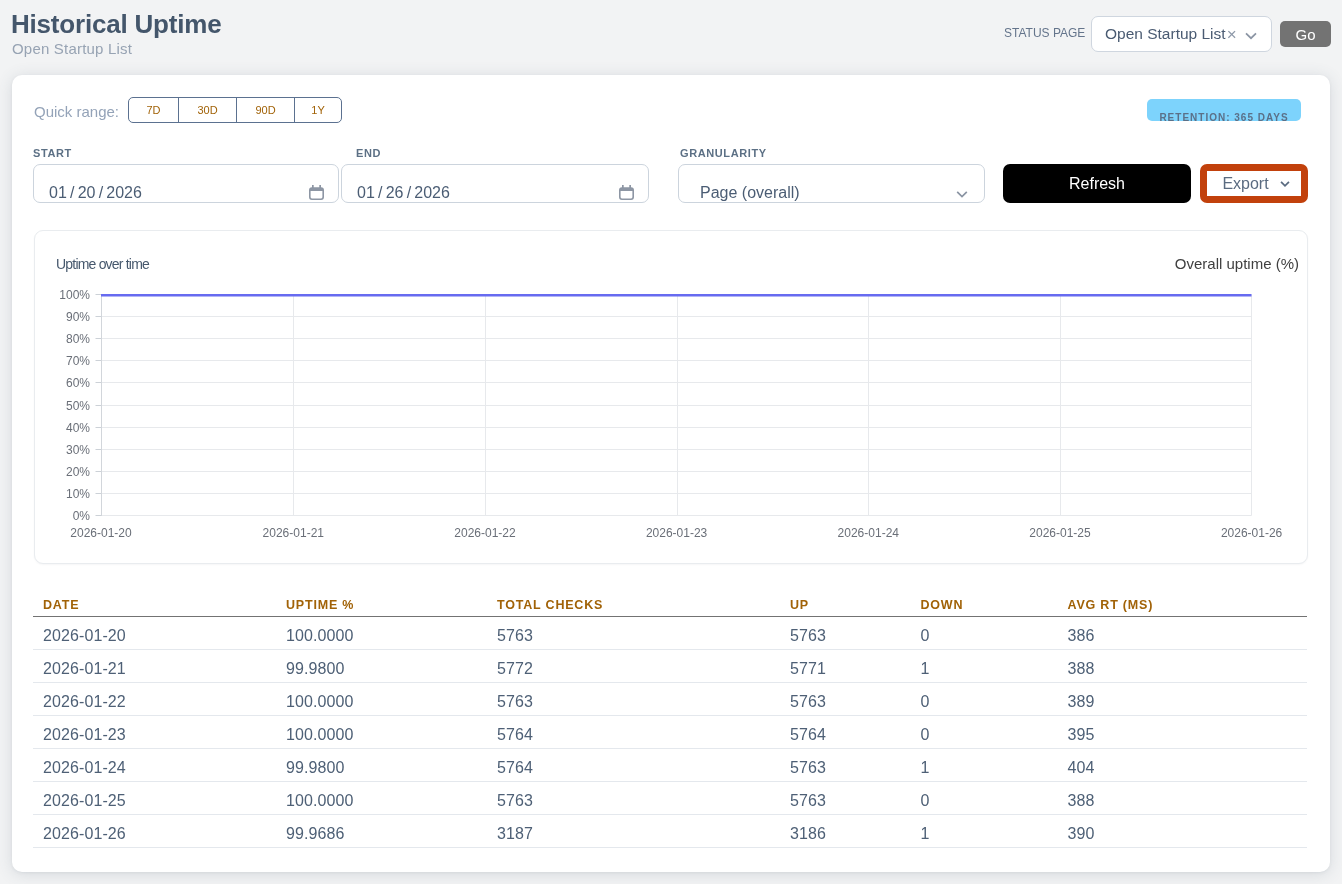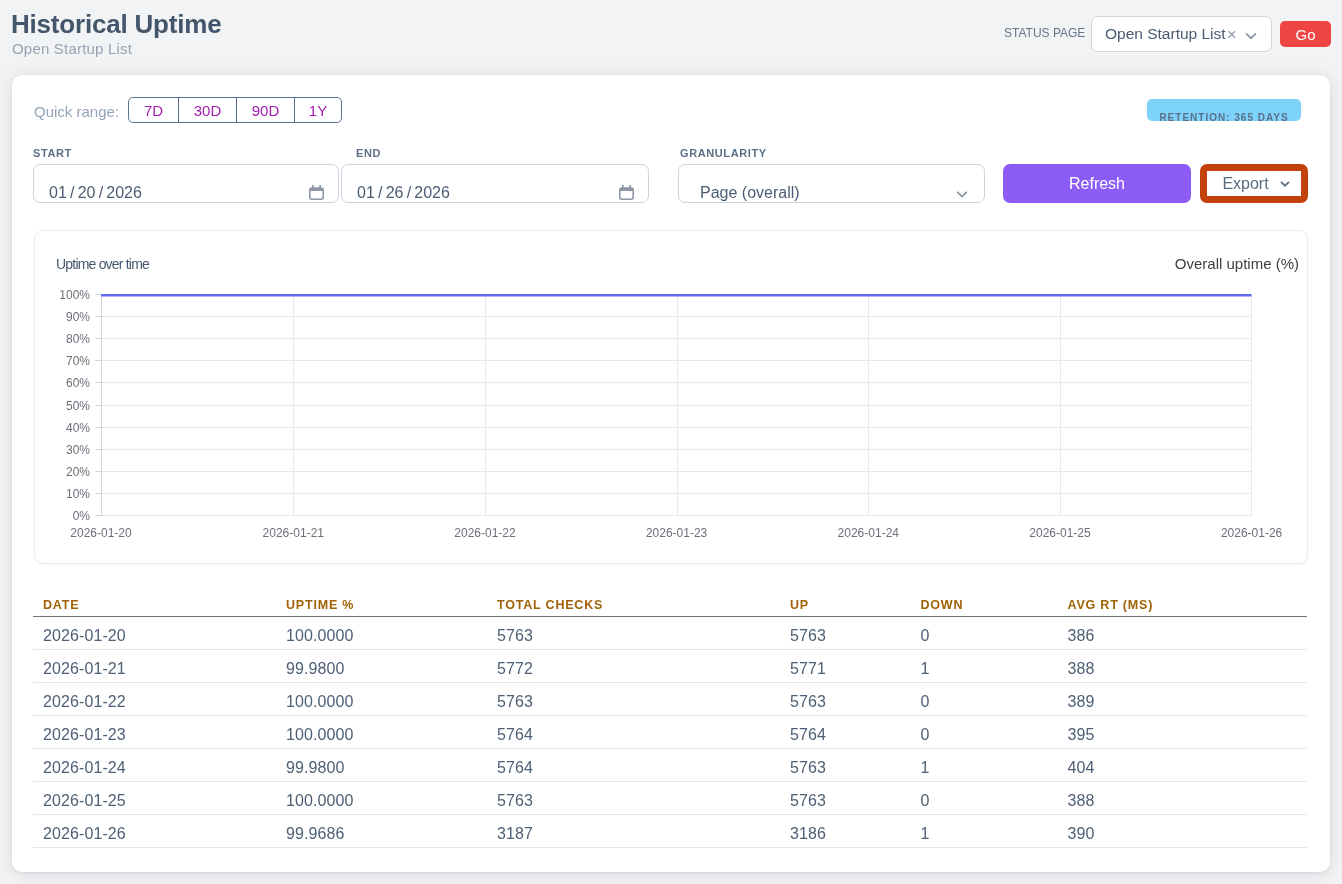--- a/index.html
+++ b/index.html
@@ -7,34 +7,34 @@
   body { background:#f2f3f4; font-family:"Liberation Sans", sans-serif; position:relative; }
   .abs { position:absolute; }
 
   h1 { left:11px; top:9px; font-size:26px; font-weight:700; color:#44566b; letter-spacing:-0.2px; }
   .sub { left:12px; top:40px; font-size:15px; letter-spacing:0.2px; color:#97a3b3; }
 
   .sp-label { top:27px; left:1004px; white-space:nowrap; font-size:12px; line-height:12px; letter-spacing:0px; color:#64748b; }
   .sp-select { left:1091px; top:16px; width:181px; height:36px; background:#fff; border:1px solid #cfd6df; border-radius:7px; display:flex; align-items:center; padding-left:13px; }
   .sp-select .txt { font-size:15.5px; color:#4a5b72; }
   .sp-select .x { font-size:17px; color:#8e99a9; margin-left:1px; position:relative; top:0.5px; }
-  .go { left:1280px; top:21px; width:51px; height:26px; background:#ef4444; border-radius:5px; color:#fff; font-size:15px; display:flex; align-items:center; justify-content:center; }
+  .go { left:1280px; top:21px; width:51px; height:26px; background:#737373; border-radius:5px; color:#fff; font-size:15px; display:flex; align-items:center; justify-content:center; }
 
   .card { left:12px; top:75px; width:1318px; height:797px; background:#fff; border-radius:10px;
           box-shadow:0 2px 16px rgba(71,85,105,0.16), 0 1px 3px rgba(71,85,105,0.08); }
 
   .qr-label { left:34px; top:103px; font-size:15px; color:#94a3b8; }
   .qr-group { left:128px; top:97px; display:flex; border:1px solid #5b7190; border-radius:5px; overflow:hidden; background:#fff; }
-  .qr-btn { height:24px; font-size:15px; color:#a21caf; display:flex; align-items:center; justify-content:center; border-left:1px solid #5b7190; }
+  .qr-btn { height:24px; font-size:11px; color:#a16207; display:flex; align-items:center; justify-content:center; border-left:1px solid #5b7190; }
   .qr-btn:first-child { border-left:none; }
   .badge { left:1147px; top:99px; width:154px; height:22px; background:#7dd3fc; border-radius:5px; display:flex; align-items:center; justify-content:center; padding-top:14px; font-size:10px; font-weight:700; letter-spacing:1px; color:#5b7088; }
 
   .flabel { top:147px; font-size:11px; font-weight:700; letter-spacing:0.6px; color:#5c7085; }
   .finput { top:164px; height:39px; background:#fff; border:1px solid #ccd4dd; border-radius:7px; display:flex; align-items:flex-end; padding:2px 14px 0 15px; font-size:16px; color:#4b5d74; }
-  .refresh { left:1003px; top:164px; width:188px; height:39px; background:#8b5cf6; border-radius:7px; color:#fff; font-size:16px; display:flex; align-items:center; justify-content:center; }
+  .refresh { left:1003px; top:164px; width:188px; height:39px; background:#000000; border-radius:7px; color:#fff; font-size:16px; display:flex; align-items:center; justify-content:center; }
   .export { left:1200px; top:164px; width:108px; height:39px; background:#fff; border:7px solid #c2410c; border-radius:7px; color:#5a6b80; font-size:16px; display:flex; align-items:center; justify-content:center; gap:9px; padding-left:6px; }
 
   .chart-card { left:34px; top:230px; width:1274px; height:334px; background:#fff; border:1px solid #e9ecef; border-radius:9px; box-shadow:0 1px 2px rgba(20,30,50,0.04); }
   .ct { left:56px; top:256px; font-size:14px; font-weight:400; letter-spacing:-0.8px; color:#46586d; }
   .cr { top:255px; right:43px; font-size:15px; color:#404040; }
 
   .tbl { left:33px; top:589px; width:1274px; border-collapse:collapse; table-layout:fixed; }
   .tbl th { height:27px; text-align:left; vertical-align:middle; font-size:12.5px; letter-spacing:0.8px; color:#a16207; border-bottom:1px solid #737373; padding:6px 0 0 10px; }
   .tbl td { height:33px; vertical-align:middle; font-size:16px; color:#4e6076; border-bottom:1px solid #e4e8ed; padding:6px 0 0 10px; letter-spacing:0.1px; }
 </style>

